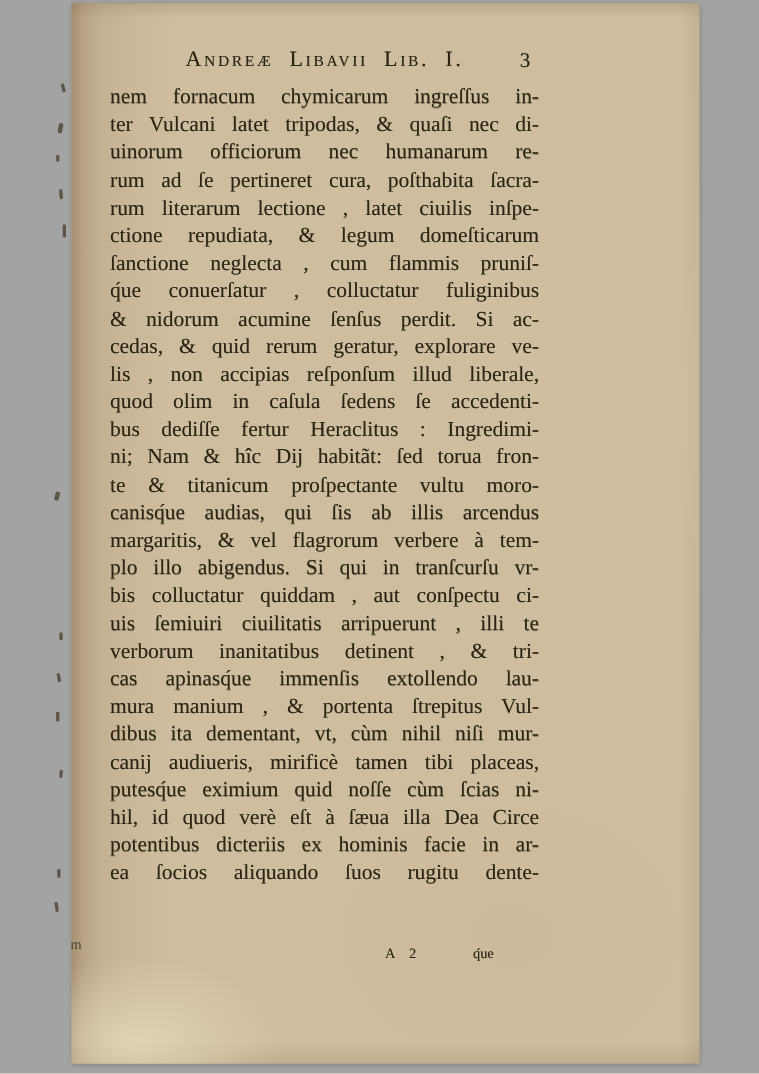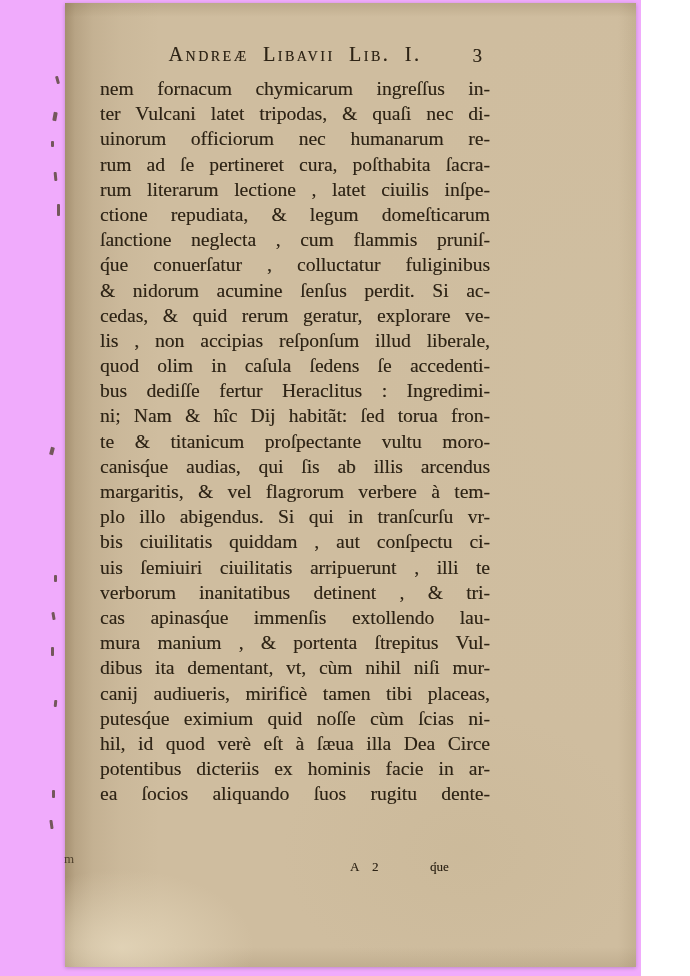--- a/index.html
+++ b/index.html
@@ -1,20 +1,20 @@
 <!DOCTYPE html>
 <html><head>
 <meta charset="utf-8">
 <style>
   html,body{margin:0;padding:0;}
   body{
     width:690px;height:976px;background:#ffffff;overflow:hidden;
     font-family:"Liberation Serif","DejaVu Serif",serif;
   }
-  .scan{position:relative;width:641px;height:976px;background:#f0abfc;}
+  .scan{position:relative;width:690px;height:976px;background:#a3a3a3;}
   .page{
     position:absolute;left:65px;top:3px;width:571px;height:964px;
     background:
       radial-gradient(ellipse 220px 130px at 10% 98%, rgba(228,214,186,0.85), rgba(228,214,186,0) 60%),
       radial-gradient(ellipse 320px 520px at 92% 38%, rgba(208,192,162,0.45), rgba(208,192,162,0) 70%),
       radial-gradient(ellipse 260px 200px at 70% 88%, rgba(198,180,146,0.35), rgba(198,180,146,0) 70%),
       linear-gradient(90deg, rgba(122,98,64,0.50) 0px, rgba(122,98,64,0.28) 10px, rgba(122,98,64,0.13) 28px, rgba(122,98,64,0.05) 55px, rgba(122,98,64,0) 95px),
       linear-gradient(180deg, rgba(118,96,62,0.20) 0px, rgba(118,96,62,0) 14px),
       linear-gradient(0deg, rgba(118,96,62,0.16) 0px, rgba(118,96,62,0) 20px),
       linear-gradient(270deg, rgba(118,96,62,0.13) 0px, rgba(118,96,62,0) 18px),
@@ -84,21 +84,21 @@
       <div class="line">&amp; nidorum acumine ſenſus perdit. Si ac-</div>
       <div class="line">cedas, &amp; quid rerum geratur, explorare ve-</div>
       <div class="line">lis , non accipias reſponſum illud liberale,</div>
       <div class="line">quod olim in caſula ſedens ſe accedenti-</div>
       <div class="line">bus dediſſe fertur Heraclitus : Ingredimi-</div>
       <div class="line">ni; Nam &amp; hîc Dij habitãt: ſed torua fron-</div>
       <div class="line">te &amp; titanicum proſpectante vultu moro-</div>
       <div class="line">canisq́ue audias, qui ſis ab illis arcendus</div>
       <div class="line">margaritis, &amp; vel flagrorum verbere à tem-</div>
       <div class="line">plo illo abigendus. Si qui in tranſcurſu vr-</div>
-      <div class="line">bis ciuilitatis quiddam , aut conſpectu ci-</div>
+      <div class="line">bis colluctatur quiddam , aut conſpectu ci-</div>
       <div class="line">uis ſemiuiri ciuilitatis arripuerunt , illi te</div>
       <div class="line">verborum inanitatibus detinent , &amp; tri-</div>
       <div class="line">cas apinasq́ue immenſis extollendo lau-</div>
       <div class="line">mura manium , &amp; portenta ſtrepitus Vul-</div>
       <div class="line">dibus ita dementant, vt, cùm nihil niſi mur-</div>
       <div class="line">canij audiueris, mirificè tamen tibi placeas,</div>
       <div class="line">putesq́ue eximium quid noſſe cùm ſcias ni-</div>
       <div class="line">hil, id quod verè eſt à ſæua illa Dea Circe</div>
       <div class="line">potentibus dicteriis ex hominis facie in ar-</div>
       <div class="line">ea ſocios aliquando ſuos rugitu dente-</div>

